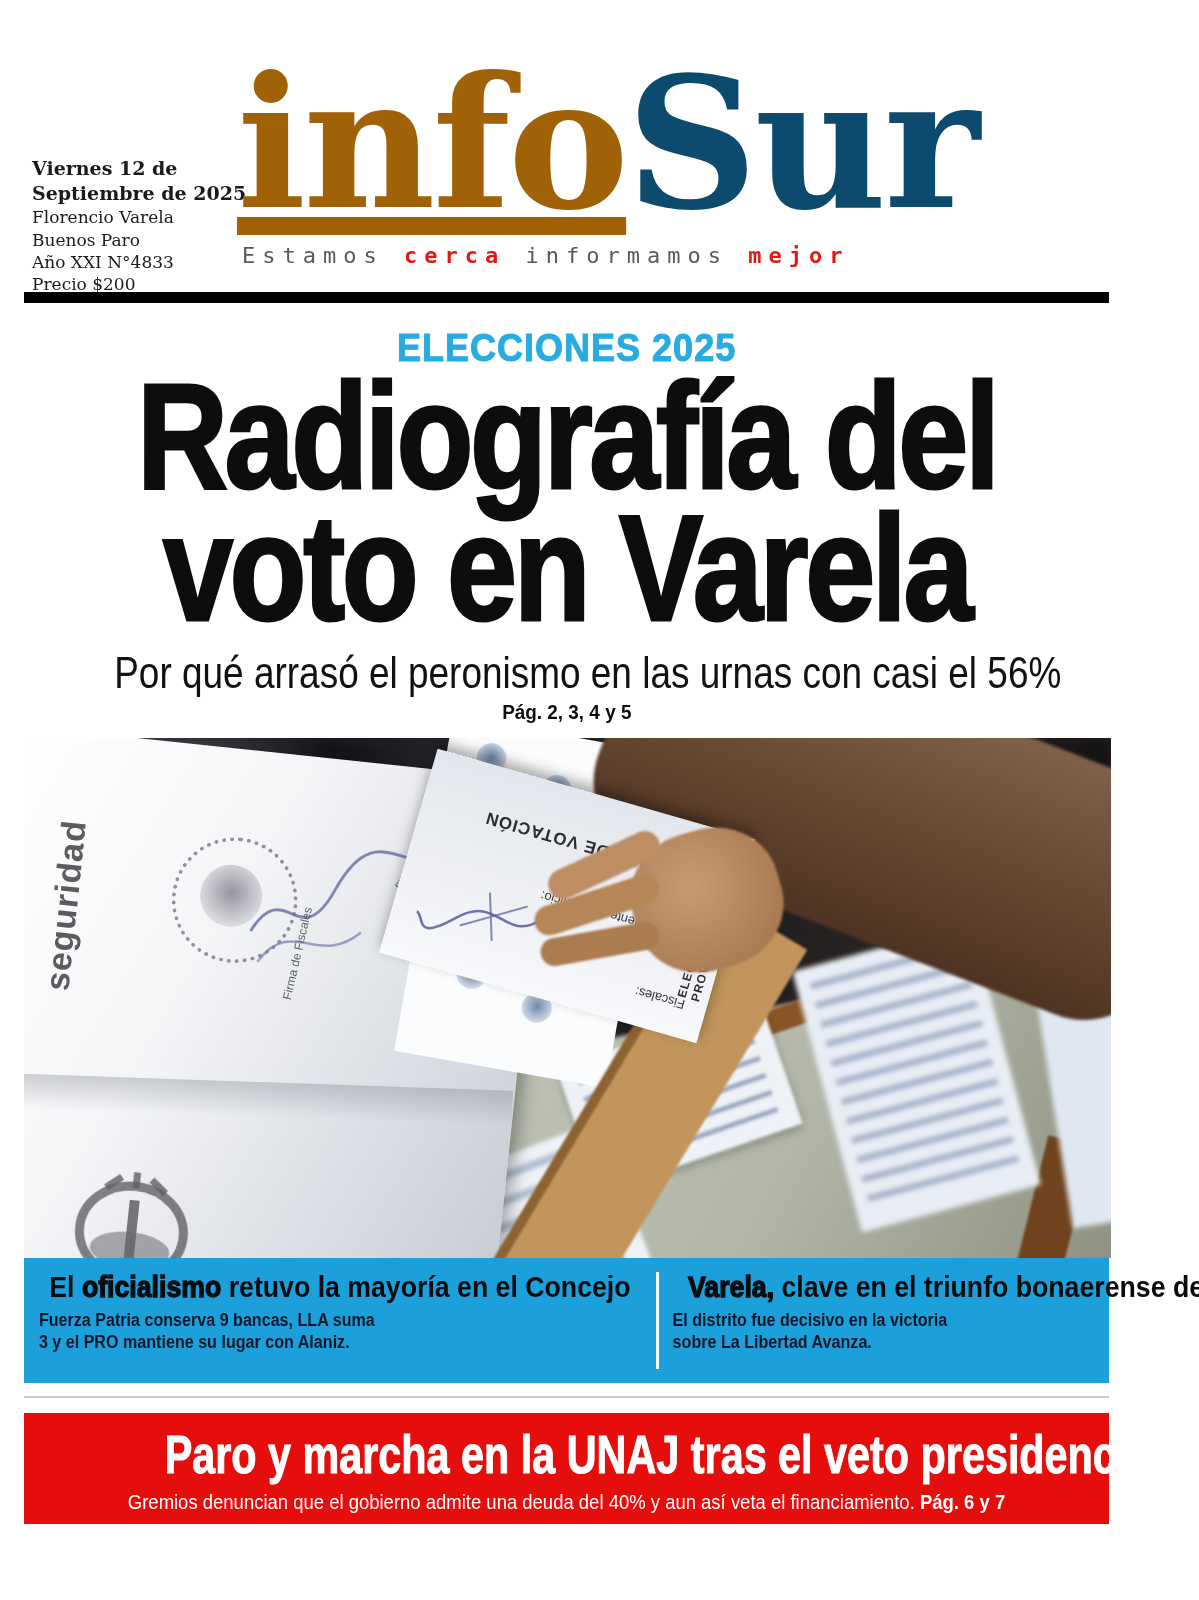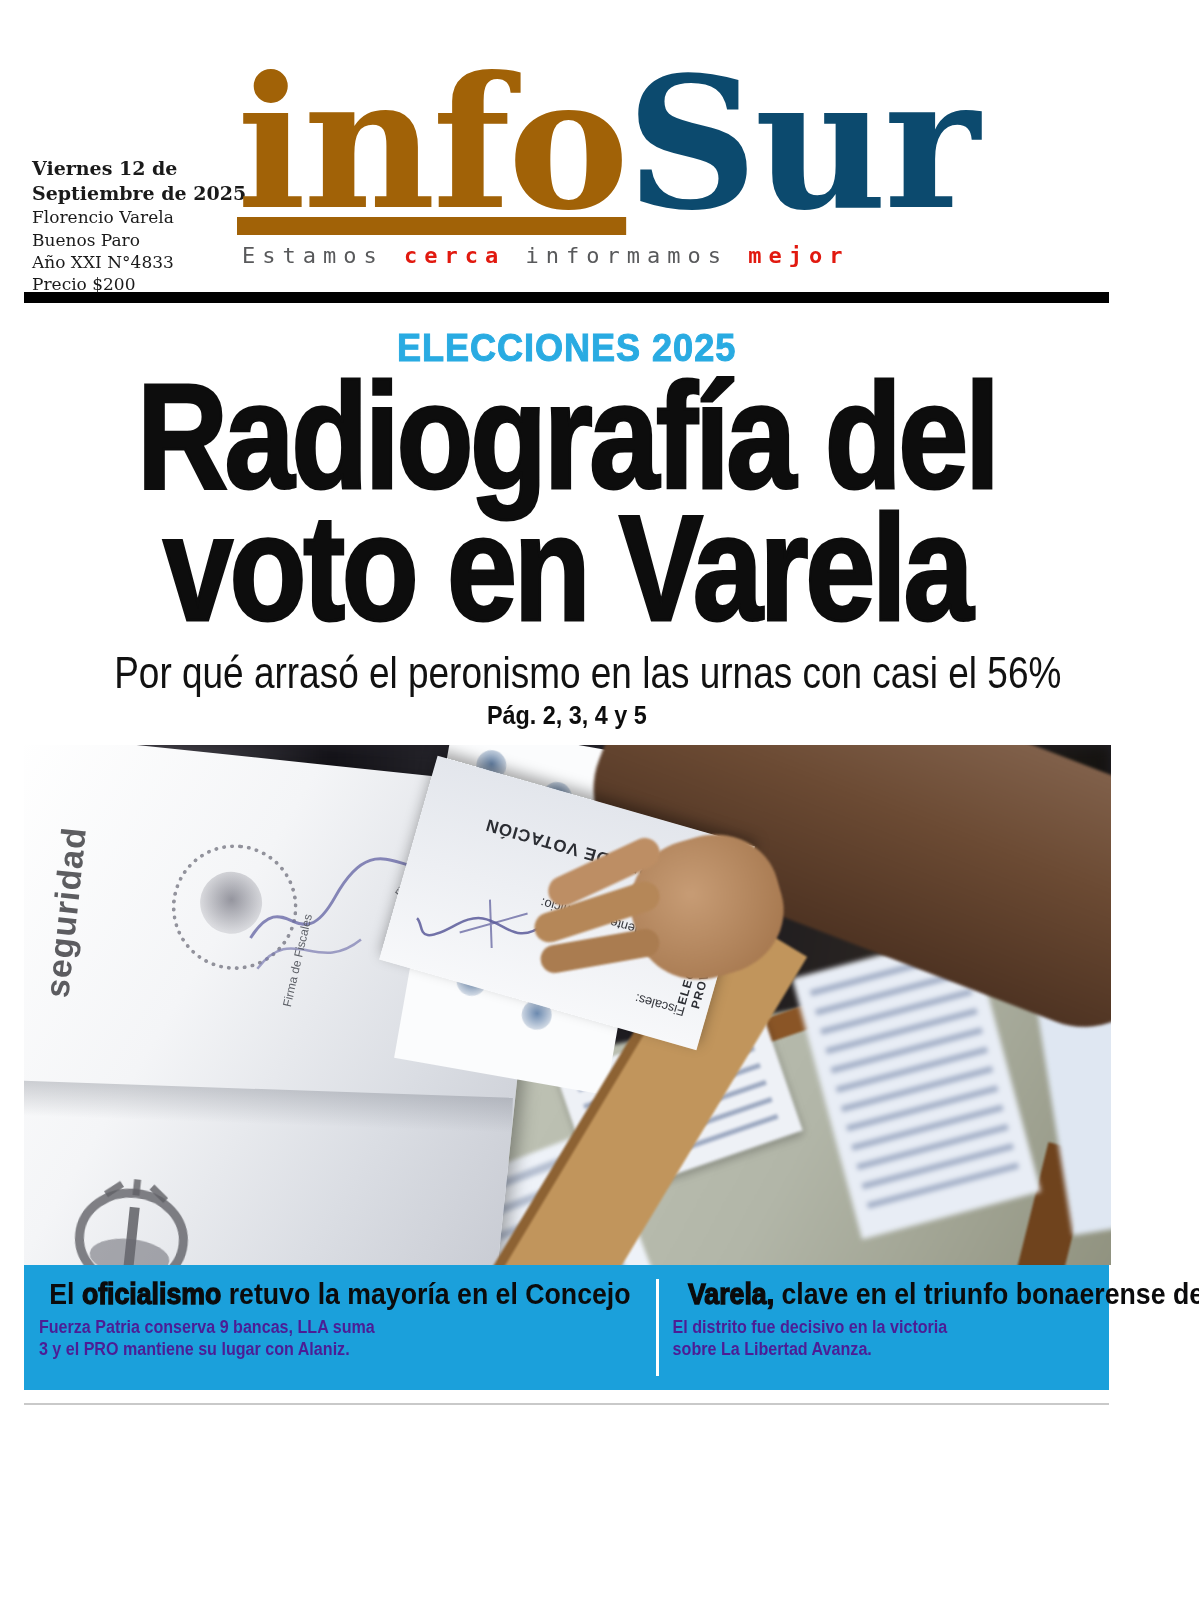--- a/index.html
+++ b/index.html
@@ -15,21 +15,21 @@
   .logo .red{color:#0c4a6e;}
   .tagline{position:absolute;left:218px;top:243px;font-family:"DejaVu Sans Mono",monospace;font-size:22px;letter-spacing:7px;color:#58595b;white-space:nowrap;}
   .tagline .accent{color:#e1190f;font-weight:bold;}
   .black-rule{height:11px;background:#000;}
 
   
   .cond{display:inline-block;transform:scaleX(var(--sx,0.85));transform-origin:50% 50%;white-space:nowrap;}
   .kicker{margin-top:24px;text-align:center;font-size:38px;font-weight:bold;color:#29abe2;letter-spacing:1px;-webkit-text-stroke:1px #29abe2;}
   .headline{margin-top:0;text-align:center;font-weight:bold;font-size:150px;line-height:0.88;letter-spacing:-4px;-webkit-text-stroke:3px #0d0d0d;color:#0d0d0d;}
   .deck{margin-top:14px;text-align:center;font-size:44px;font-weight:normal;color:#111;}
-  .pages-note{margin-top:2px;text-align:center;font-size:26px;font-weight:bold;}
+  .pages-note{margin-top:2px;text-align:center;font-size:21px;font-weight:bold;}
 
   
   .photo{position:relative;margin-top:14px;width:1087px;height:520px;overflow:hidden;background:#232127;}
   .photo *{position:absolute;}
   .ph-bg{left:0;top:0;width:100%;height:175px;filter:blur(7px);
     background:linear-gradient(90deg,#83838b 0%,#5a5860 10%,#141318 28%,#2d2c33 44%,#16151a 58%,#55493d 70%,#2c261f 82%,#141210 100%);}
   .ph-bg2{left:0;top:120px;width:100%;height:420px;filter:blur(9px);
     background:linear-gradient(100deg,#3c3a40 0%,#232127 35%,#1c1a1f 60%,#2e2822 80%,#141210 100%);}
   .ph-table{left:400px;top:262px;width:800px;height:360px;transform:rotate(-11deg);filter:blur(2px);
     background:linear-gradient(130deg,#c2c6b8 0%,#b2b6a8 45%,#90927f 85%);}
@@ -91,21 +91,21 @@
   .ph-env .emb{left:30px;top:140px;width:24px;height:24px;border-radius:50%;background:radial-gradient(circle,#5a6a80,#9aa7b8 75%);}
   .ph-sig{left:170px;top:30px;width:140px;height:70px;}
 
   
   .captions{display:flex;margin-top:0;height:125px;background:#1ba0db;}
   .cap{flex:1;text-align:left;padding-top:13px;position:relative;}
   .cap + .cap{border-left:3px solid #fff;}
   .cap + .cap{border-image:linear-gradient(180deg,transparent 12%,#fff 12% 88%,transparent 88%) 1;}
   .cap-title{font-size:29px;font-weight:bold;line-height:1.12;color:#0b0b0c;}
   .cap-title .xb{-webkit-text-stroke:1.3px #0b0b0c;}
-  .cap-sub{margin-top:7px;font-size:17.5px;font-weight:bold;line-height:1.25;color:#4c1d95;}
+  .cap-sub{margin-top:7px;font-size:17.5px;font-weight:bold;line-height:1.25;color:#0f172a;}
 
   
   .hairline{margin-top:13px;height:2px;background:#c9c9c9;}
   .banner{margin-top:15px;height:110px;background:#e60d0d;text-align:center;color:#fff;padding-top:1px;}
   .banner-title{margin-top:14px;font-size:53px;font-weight:bold;line-height:1.0;-webkit-text-stroke:1px #fff;}
   .banner-sub{margin-top:9px;font-size:21px;font-weight:normal;}
   .banner-sub .xb{font-weight:bold;}
 </style>
 </head>
 <body>
@@ -219,14 +219,18 @@
     </div>
     <div class="cap">
       <div class="cap-title"><span class="cond" style="--sx:0.92"><span class="xb">Varela,</span><span> clave en el triunfo bonaerense del peronismo</span></span></div>
       <div class="cap-sub"><span class="cond" style="--sx:0.92;white-space:normal;width:340px;">El distrito fue decisivo en la victoria sobre La Libertad Avanza.</span></div>
     </div>
 
   </div>
 
   <div class="hairline"></div>
 
+  <div class="banner">
+    <div class="banner-title"><span class="cond" style="--sx:0.78">Paro y marcha en la UNAJ tras el veto presidencial</span></div>
+    <div class="banner-sub"><span class="cond" style="--sx:0.88"><span>Gremios denuncian que el gobierno admite una deuda del 40% y aun así veta el financiamiento. </span><span class="xb">Pág. 6 y 7</span></span></div>
+  </div>
 
 </div>
 
 </body></html>

